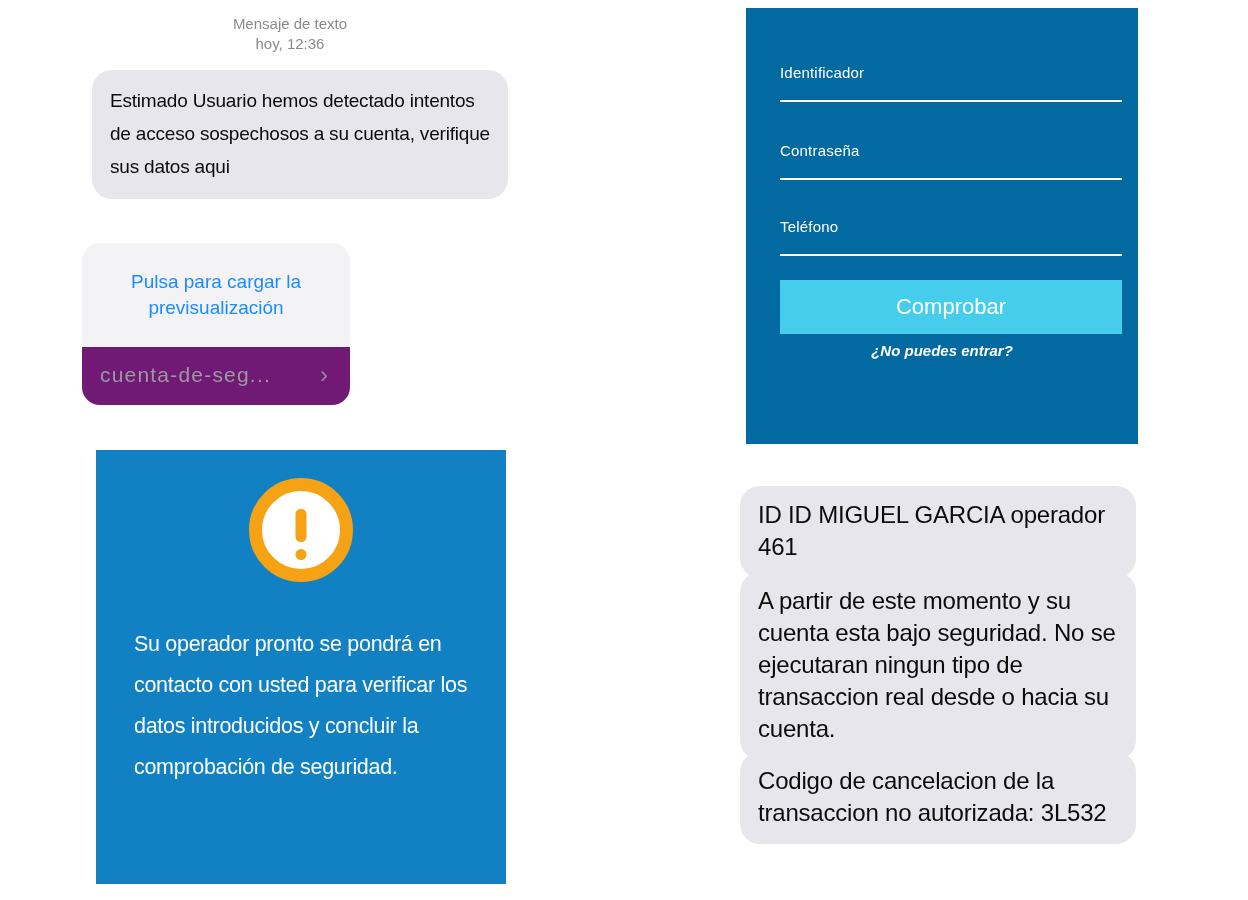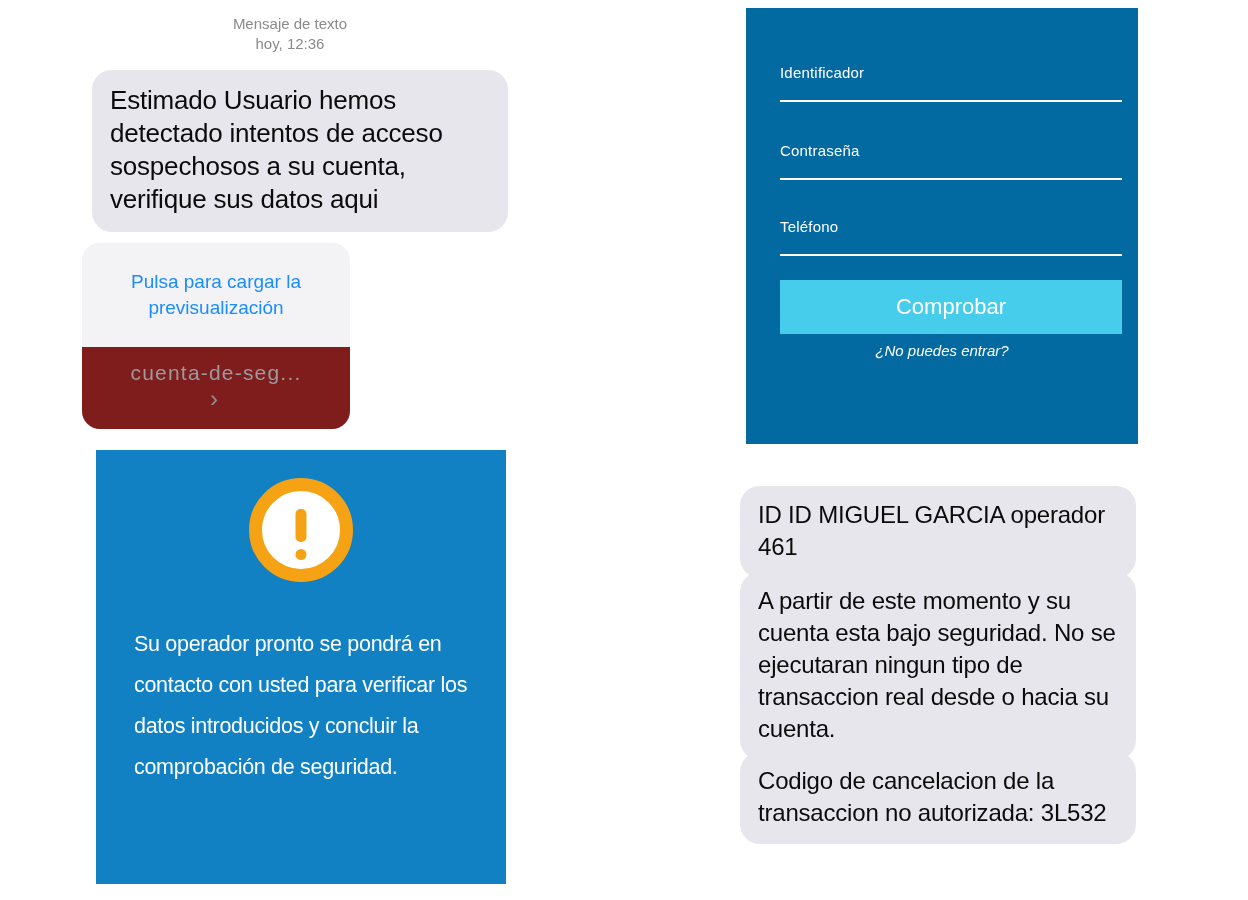--- a/index.html
+++ b/index.html
@@ -31,21 +31,21 @@
     line-height: 20px;
     padding-top: 14px;
     width: 420px;
   }
 
   .bubble-in {
     background: #e7e6ec;
     border-radius: 20px;
     padding: 14px 18px 16px 18px;
     color: #0b0b0b;
-    font-size: 26px;
+    font-size: 19px;
     line-height: 33px;
     letter-spacing: -0.2px;
   }
 
   #incoming-bubble-1 {
     position: absolute;
     left: 12px;
     top: 70px;
     width: 380px;
   }
@@ -62,26 +62,25 @@
   }
   #preview-load-area {
     padding: 26px 16px 26px 16px;
     text-align: center;
     color: #1a8cff;
     font-size: 19px;
     line-height: 26px;
     background: #f3f3f5;
   }
   #preview-link-row {
-    background: #7f1d1d;
+    background: #701a75;
     display: flex;
     align-items: center;
     justify-content: space-between;
     padding: 14px 18px 16px 18px;
-    flex-direction: column;
   }
   #preview-link-label {
     color: #9a9a9f;
     font-size: 21px;
     letter-spacing: 1.2px;
   }
   #preview-chevron {
     color: #8e8e93;
     font-size: 24px;
     font-weight: 300;
@@ -194,20 +193,21 @@
   }
   #forgot-link {
     position: absolute;
     left: 0;
     top: 334px;
     width: 392px;
     text-align: center;
     color: #ffffff;
     font-style: italic;
     font-size: 15px;
+    font-weight: bold;
   }
 
   
   #faded-timestamp {
     position: absolute;
     left: 0;
     top: 452px;
     width: 410px;
     text-align: center;
     color: #c9c9c9;

